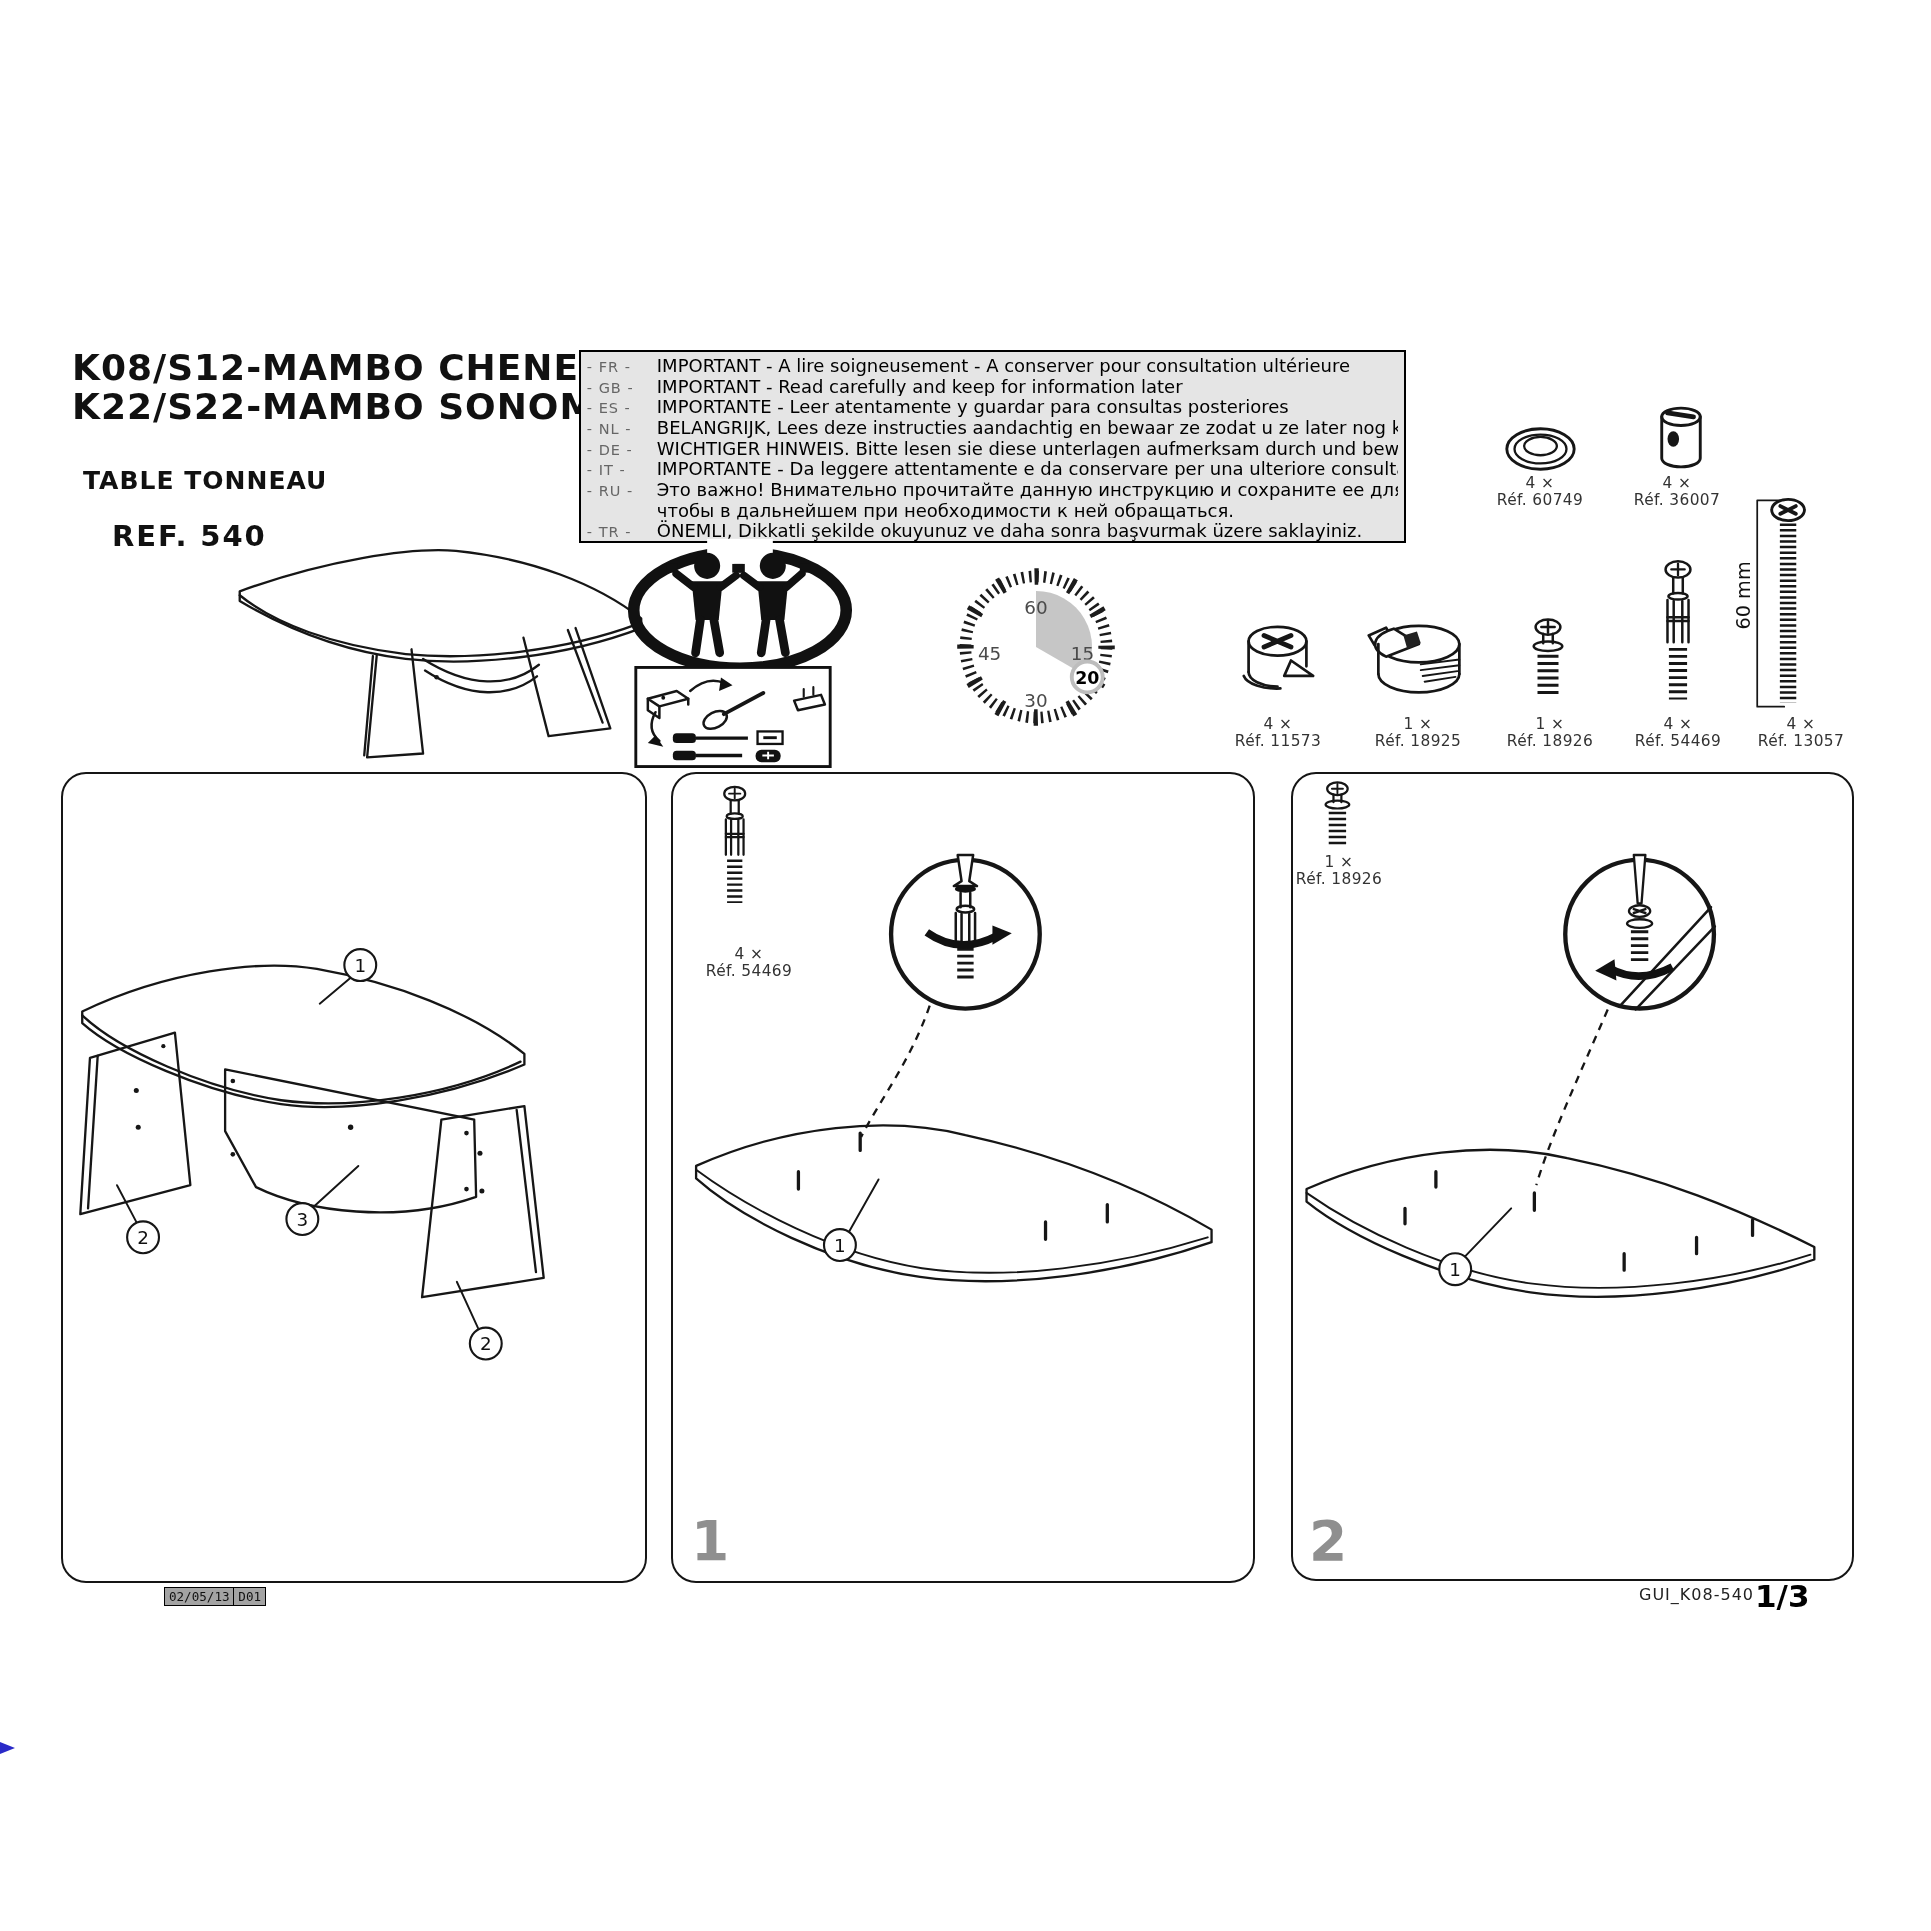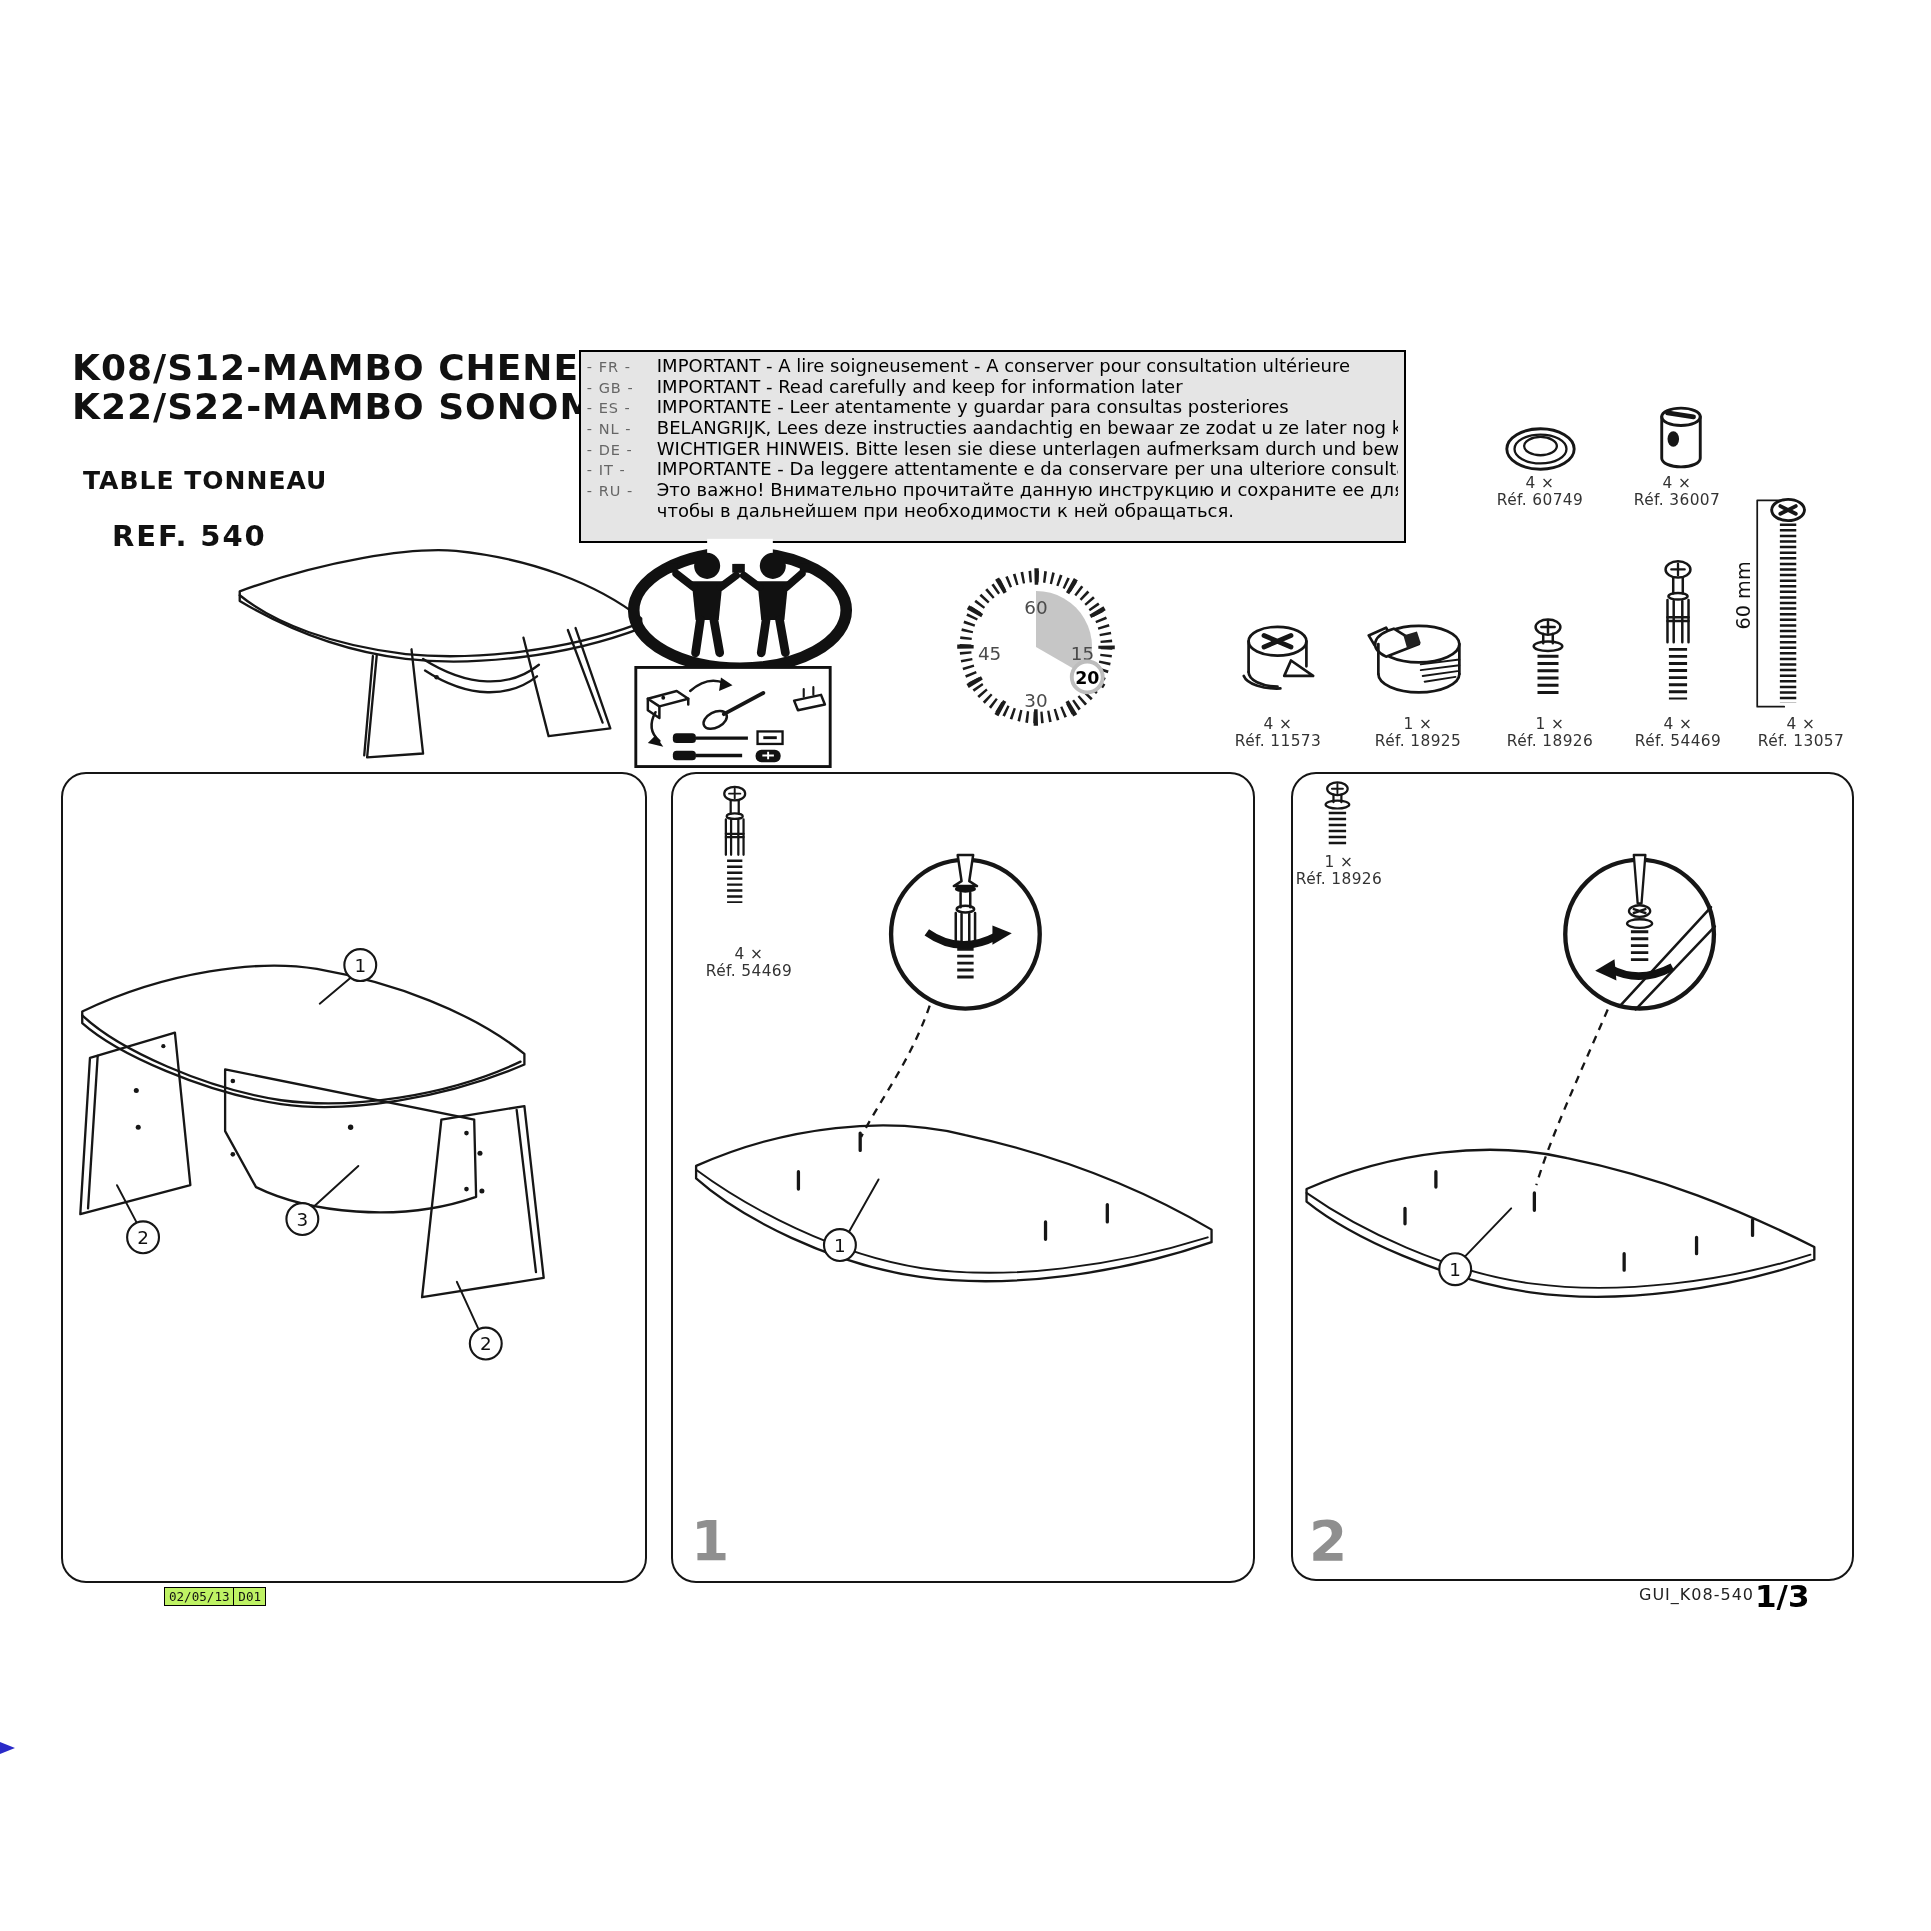--- a/index.html
+++ b/index.html
@@ -22,21 +22,21 @@
   .nrow{display:flex;align-items:baseline;height:20.7px;overflow:hidden;}
   .nlang{flex:0 0 70px;font-size:14.5px;color:#666;letter-spacing:1px;white-space:pre;}
   .ntext{font-size:18px;font-weight:normal;color:#000;white-space:nowrap;}
 
   .hwlabel{position:absolute;width:126px;text-align:center;font-size:15.4px;color:#333;line-height:17.4px;letter-spacing:0.4px;}
   .panel{
     position:absolute;border:2.9px solid #151515;border-radius:25px;background:#fff;box-sizing:border-box;
   }
   .stepnum{position:absolute;font-size:55px;font-weight:bold;color:#8f8f8f;line-height:1;}
 
-  .datebox{position:absolute;left:164px;top:1587px;display:flex;border:1.9px solid #000;background:#bef264;}
+  .datebox{position:absolute;left:164px;top:1587px;display:flex;border:1.9px solid #000;background:#a3a3a3;}
   .datecell{font-family:"DejaVu Sans Mono",monospace;font-size:12.6px;padding:1px 3.9px;color:#111;}
   .datecell + .datecell{border-left:1.9px solid #000;}
 
   .gui{position:absolute;left:1639px;top:1585px;font-size:16px;color:#222;letter-spacing:1px;}
   .pagenum{position:absolute;left:1755px;top:1578px;font-size:31px;font-weight:bold;color:#000;}
 
   .bluemark{
     position:absolute;left:0;top:1742px;width:0;height:0;
     border-top:6.8px solid transparent;border-bottom:6.8px solid transparent;border-left:15.4px solid #2a2ac8;
   }
@@ -79,20 +79,24 @@
         <span class="nlang">- IT -</span>
         <span class="ntext">IMPORTANTE - Da leggere attentamente e da conservare per una ulteriore consultazione.</span>
       </div>
     <div class="nrow">
         <span class="nlang">- RU -</span>
         <span class="ntext">Это важно! Внимательно прочитайте данную инструкцию и сохраните ее для того,</span>
       </div>
     <div class="nrow">
         <span class="nlang"></span>
         <span class="ntext">чтобы в дальнейшем при необходимости к ней обращаться.</span>
+      </div>
+    <div class="nrow">
+        <span class="nlang">- TR -</span>
+        <span class="ntext">ÖNEMLI, Dikkatli şekilde okuyunuz ve daha sonra başvurmak üzere saklayiniz.</span>
       </div>
   </div>
 
   <svg class="abs" style="left:232px;top:541px;" width="415" height="232" viewBox="0 0 430 240">
     <g class="ln" stroke-width="2.4">
       <path d="M8,52 C95,20 185,6 232,10 C310,18 378,44 424,80 L424,90 C345,120 250,130 180,122 C105,113 45,84 8,62 Z"></path>
       <path d="M8,56 C45,86 105,108 180,117 C250,124 345,114 420,86"></path>
       <path d="M150,118 L140,224 M186,112 L198,220 M140,224 L198,220 M146,119 L137,222"></path>
       <path d="M302,100 L328,202 M356,90 L392,194 M328,202 L392,194 M348,92 L384,188"></path>
       <path d="M198,122 C245,152 288,152 318,128 M200,134 C246,164 288,162 316,140"></path>

